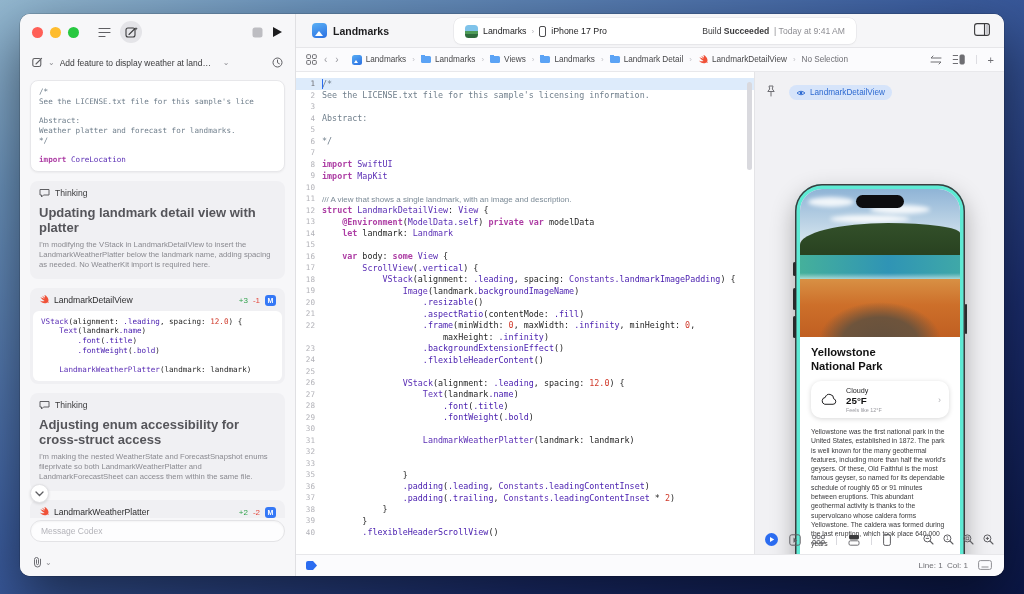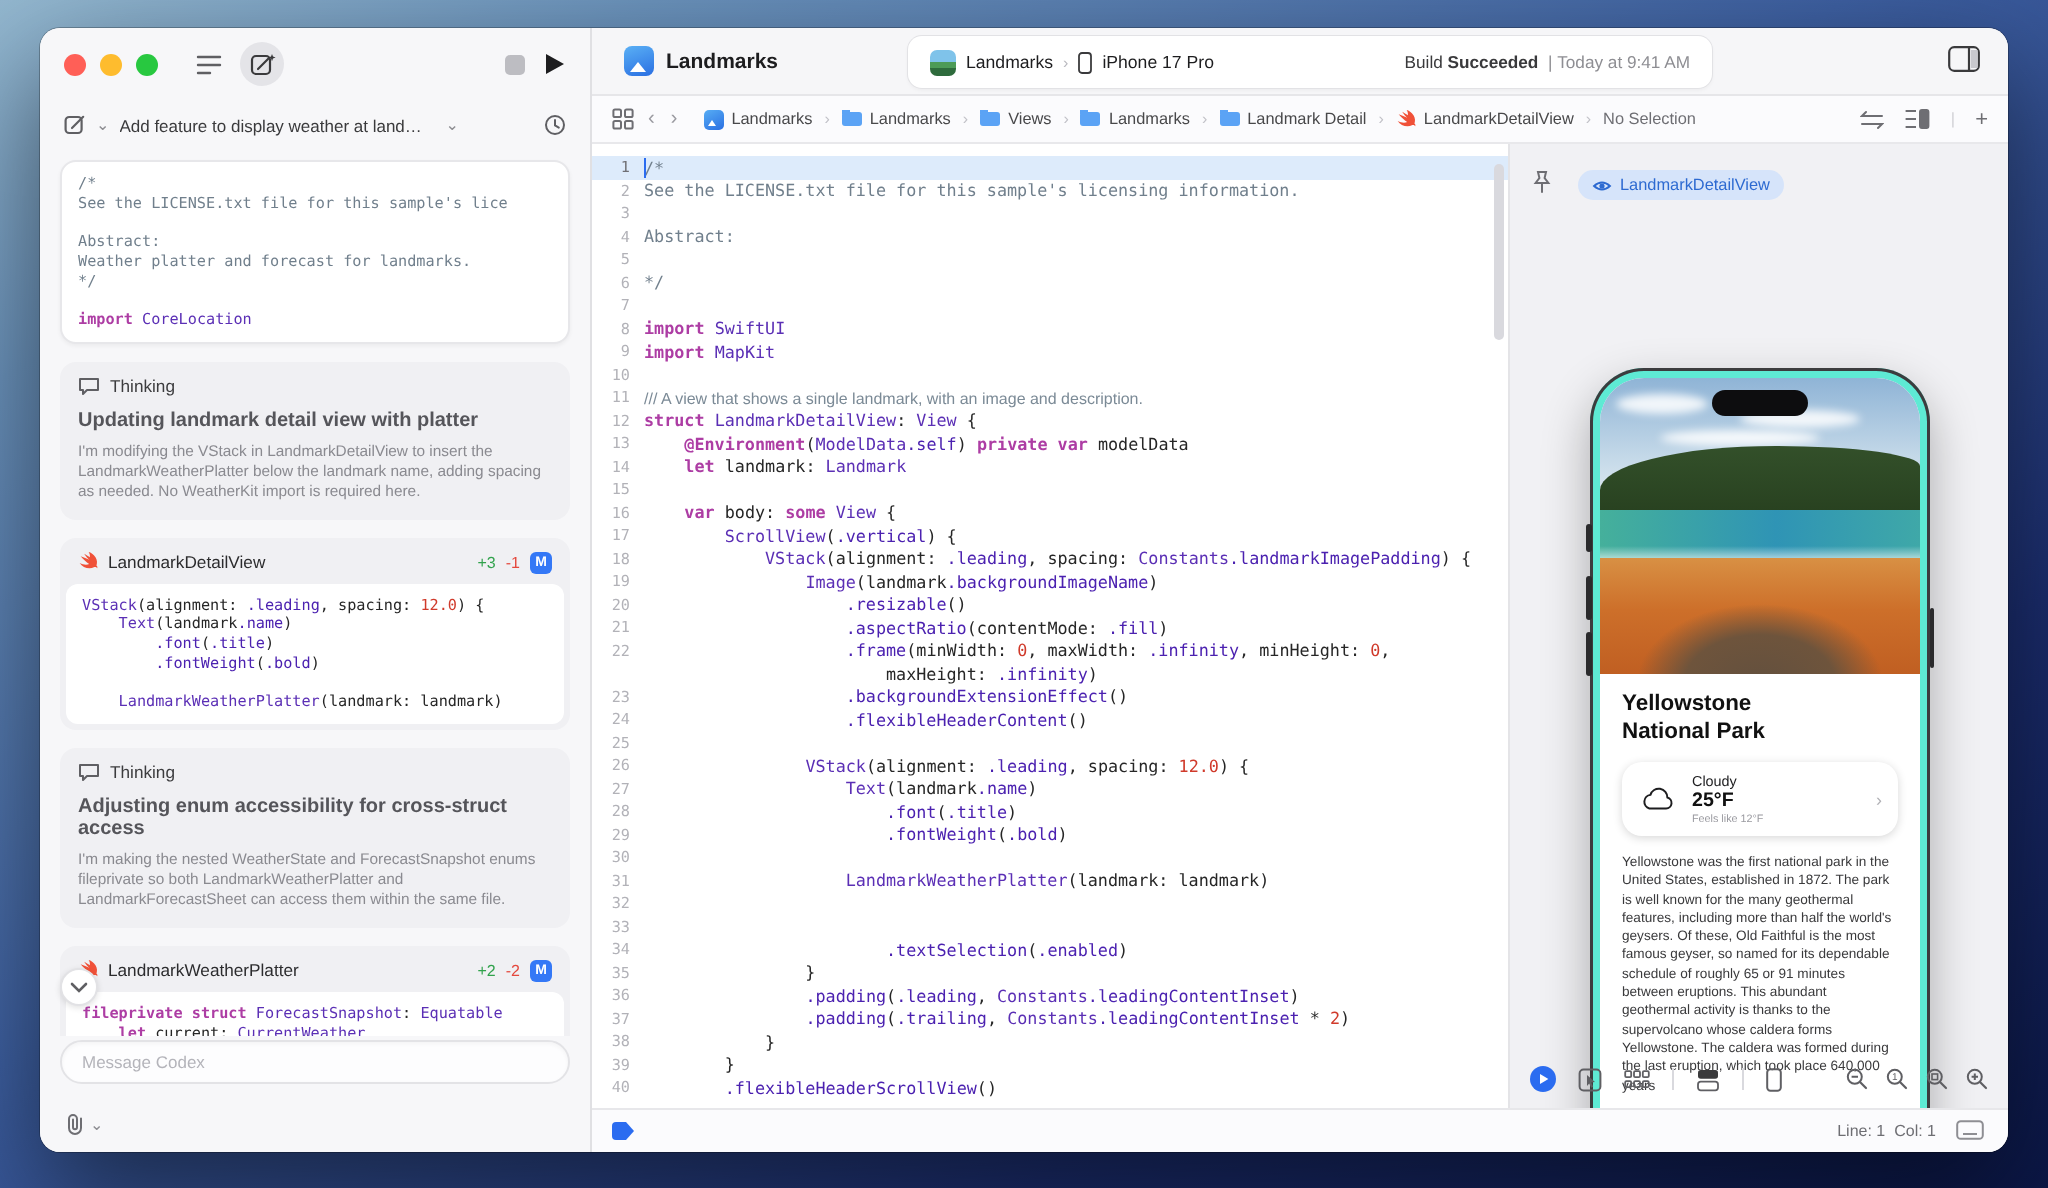--- a/index.html
+++ b/index.html
@@ -19,21 +19,21 @@
   .hspacer { flex:1; }
   .prompt-row { height:25px; display:flex; align-items:center; gap:5px; padding:0 12px; font-size:8.5px; color:#3a3a3c; }
   .prompt-title { max-width:158px; white-space:nowrap; overflow:hidden; text-overflow:ellipsis; }
   .chev { color:#8e8e93; font-size:8px; }
 
   .chat { position:absolute; top:64px; bottom:58px; left:0; right:0; padding:2px 10px 0 10px; overflow:hidden; }
   .card-code { background:#fff; border:1px solid #e7e7ea; border-radius:8px; padding:6px 8px; box-shadow:0 1px 2px rgba(0,0,0,.05); margin-bottom:9px; overflow:hidden; }
   .mono, .card-code div, .file-code div { font-family:"DejaVu Sans Mono", monospace; font-size:7.6px; line-height:9.7px; white-space:pre; color:#262626; }
   .card-think { background:#f0f0f3; border-radius:8px; padding:7px 9px 9px; margin-bottom:9px; }
   .tk-head { display:flex; align-items:center; gap:5px; font-size:8.6px; color:#3c3c3e; }
-  .tk-title { font-size:10px; font-weight:700; color:#55555a; margin:7px 0 5px; }
+  .tk-title { font-size:13px; font-weight:700; color:#55555a; margin:7px 0 5px; }
   .tk-body { font-size:7.7px; line-height:10px; color:#8a8a90; }
   .card-file { background:#f0f0f3; border-radius:8px; padding:3px; margin-bottom:9px; }
   .file-head { display:flex; align-items:center; gap:5px; padding:4px 6px 5px; font-size:8.6px; color:#2c2c2e; }
   .diff-add { color:#31a24c; font-size:8px; margin-left:auto; }
   .diff-del { color:#e4483d; font-size:8px; }
   .badge-m { background:#3478f6; color:#fff; border-radius:3px; font-size:7px; font-weight:700; width:11px; height:11px; line-height:11px; text-align:center; }
   .file-code { background:#fff; border-radius:6px; padding:6px 8px; overflow:hidden; }
 
   .scroll-down { position:absolute; left:10px; top:470px; width:19px; height:19px; border-radius:50%; background:#fff; border:1px solid #e2e2e5; box-shadow:0 1px 3px rgba(0,0,0,.12); display:flex; align-items:center; justify-content:center; z-index:5; }
   .composer { position:absolute; left:10px; right:10px; bottom:34px; }
@@ -504,24 +504,20 @@
               <div class="crow">
                 <span class="ln">31</span>
                 <span class="ct">                    <span class="cap">LandmarkWeatherPlatter</span>(landmark: landmark)</span>
               </div>
               <div class="crow">
                 <span class="ln">32</span>
                 <span class="ct">&nbsp;</span>
               </div>
               <div class="crow">
                 <span class="ln">33</span>
-              </div>
-              <div class="crow">
-                <span class="ln">34</span>
-                <span class="ct">                        <span class="mem">.textSelection</span>(<span class="mem">.enabled</span>)</span>
               </div>
               <div class="crow">
                 <span class="ln">35</span>
                 <span class="ct">                }</span>
               </div>
               <div class="crow">
                 <span class="ln">36</span>
                 <span class="ct">                <span class="mem">.padding</span>(<span class="mem">.leading</span>, <span class="cap">Constants</span><span class="mem">.leadingContentInset</span>)</span>
               </div>
               <div class="crow">

